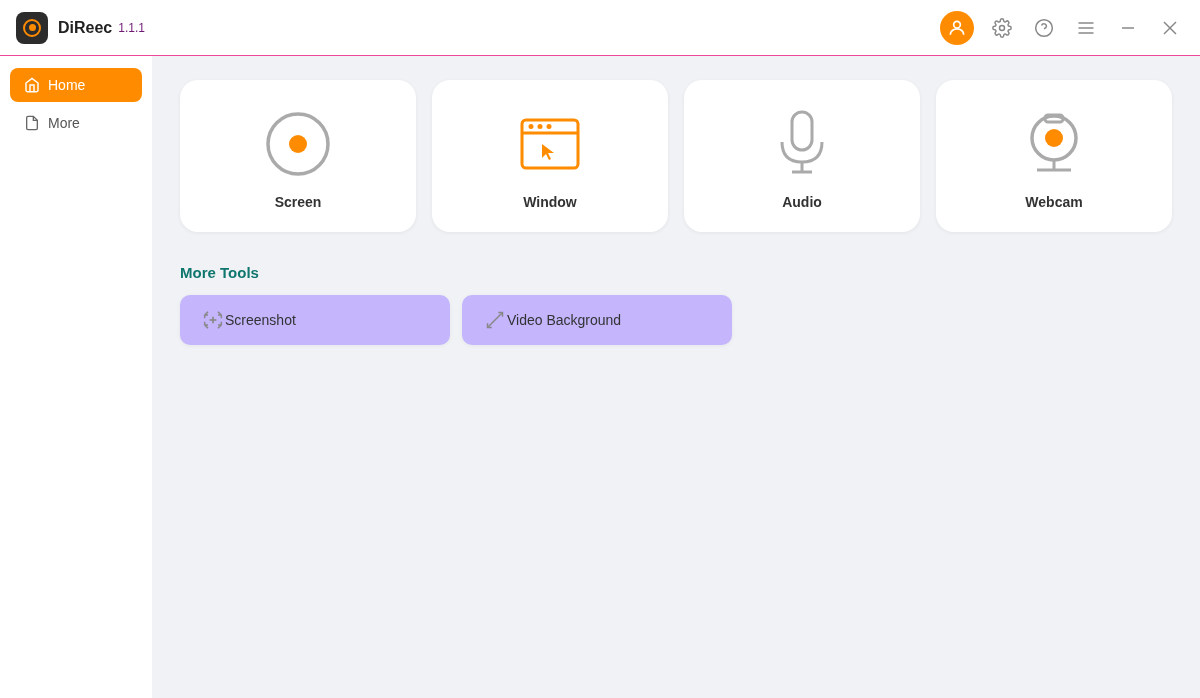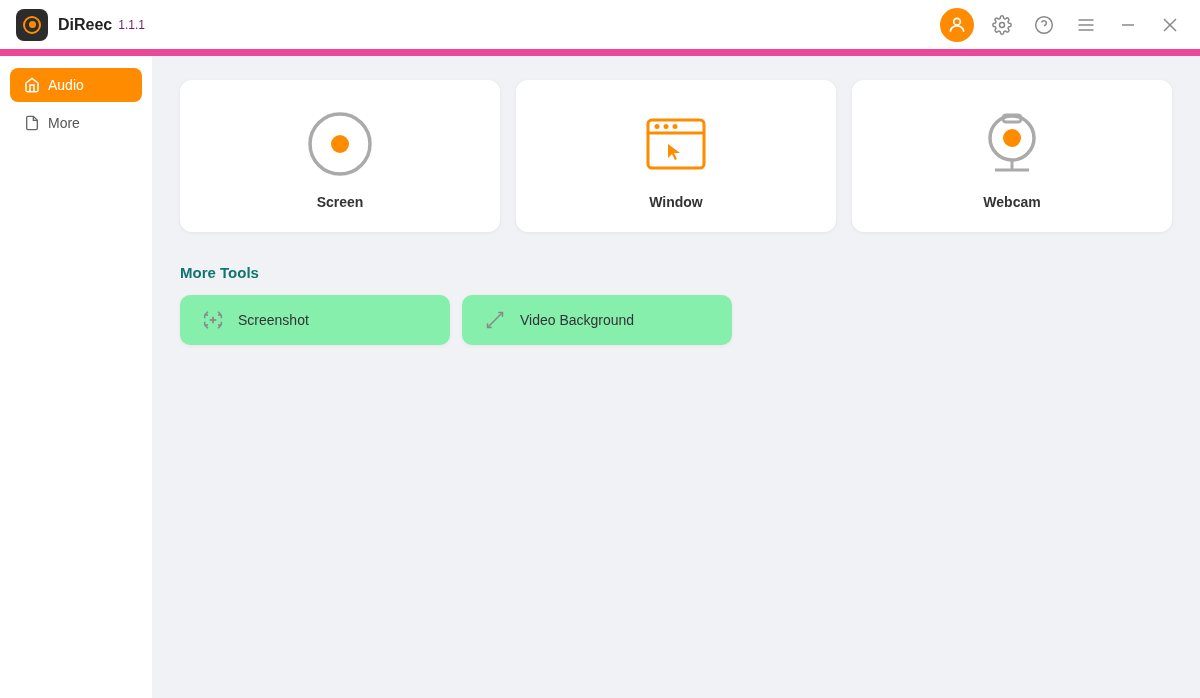--- a/index.html
+++ b/index.html
@@ -13,21 +13,21 @@
       flex-direction: column;
     }
 
     
     .titlebar {
       height: 56px;
       background: #fff;
       display: flex;
       align-items: center;
       padding: 0 16px;
-      border-bottom: 7px solid #ec4899;
+      border-bottom: 1px solid #ec4899;
       flex-shrink: 0;
     }
     .titlebar-logo {
       width: 32px;
       height: 32px;
       background: #2c2c2c;
       border-radius: 8px;
       display: flex;
       align-items: center;
       justify-content: center;
@@ -138,21 +138,21 @@
 
     
     .cards-row {
       display: flex;
       gap: 16px;
       margin-bottom: 32px;
     }
     .card {
       flex: 1;
       background: #fff;
-      border-radius: 12px;
+      border-radius: 18px;
       display: flex;
       flex-direction: column;
       align-items: center;
       justify-content: center;
       padding: 28px 16px 22px;
       cursor: pointer;
       box-shadow: 0 1px 4px rgba(0,0,0,0.06);
       transition: box-shadow 0.15s;
     }
     .card-icon {
@@ -175,25 +175,25 @@
       font-weight: 600;
       color: #0f766e;
       margin-bottom: 14px;
     }
     .tools-grid {
       display: flex;
       flex-wrap: wrap;
       gap: 12px;
     }
     .tool-item {
-      background: #86efac;
+      background: #c4b5fd;
       border-radius: 10px;
       display: flex;
       align-items: center;
-      gap: 14px;
+      gap: 1px;
       padding: 14px 22px;
       cursor: pointer;
       min-width: 270px;
       font-size: 14px;
       font-weight: 500;
       color: #333;
       box-shadow: 0 1px 4px rgba(0,0,0,0.05);
       transition: box-shadow 0.15s;
     }
     .tool-icon {
@@ -270,21 +270,21 @@
 <div class="app-body">
 
   <div class="sidebar">
     <div class="sidebar-item active">
       <span>
         <svg width="16" height="16" viewBox="0 0 24 24" fill="none" stroke="#fff" stroke-width="2.2">
           <path d="M3 9l9-7 9 7v11a2 2 0 0 1-2 2H5a2 2 0 0 1-2-2z"></path>
           <polyline points="9 22 9 12 15 12 15 22"></polyline>
         </svg>
       </span>
-      <span>Audio</span>
+      <span>Home</span>
     </div>
     <div class="sidebar-item">
       <span>
         <svg width="16" height="16" viewBox="0 0 24 24" fill="none" stroke="#666" stroke-width="2">
           <path d="M14 2H6a2 2 0 0 0-2 2v16a2 2 0 0 0 2 2h12a2 2 0 0 0 2-2V8z"></path>
           <polyline points="14 2 14 8 20 8"></polyline>
         </svg>
       </span>
       <span>More</span>
     </div>
@@ -312,20 +312,31 @@
             <circle cx="11" cy="8.5" r="2.5" fill="#ff8c00"></circle>
             <circle cx="20" cy="8.5" r="2.5" fill="#ff8c00"></circle>
             <circle cx="29" cy="8.5" r="2.5" fill="#ff8c00"></circle>
 
             <path d="M22 26 L22 40 L26 36 L29 42 L31 41 L28 35 L34 35 Z" fill="#ff8c00"></path>
           </svg>
         </div>
         <span class="card-label">Window</span>
       </div>
 
+      <div class="card">
+        <div class="card-icon">
+          <svg width="52" height="68" viewBox="0 0 52 68">
+            <rect x="16" y="2" width="20" height="38" rx="10" ry="10" fill="none" stroke="#aaa" stroke-width="3"></rect>
+            <path d="M6 32 Q6 52 26 52 Q46 52 46 32" fill="none" stroke="#aaa" stroke-width="3"></path>
+            <line x1="26" y1="52" x2="26" y2="62" stroke="#aaa" stroke-width="3"></line>
+            <line x1="16" y1="62" x2="36" y2="62" stroke="#aaa" stroke-width="3"></line>
+          </svg>
+        </div>
+        <span class="card-label">Audio</span>
+      </div>
 
       <div class="card">
         <div class="card-icon">
           <svg width="70" height="68" viewBox="0 0 70 68">
 
             <circle cx="35" cy="28" r="22" fill="none" stroke="#aaa" stroke-width="3.5"></circle>
 
             <circle cx="35" cy="28" r="9" fill="#ff8c00"></circle>
 
             <line x1="35" y1="50" x2="35" y2="60" stroke="#aaa" stroke-width="3"></line>

